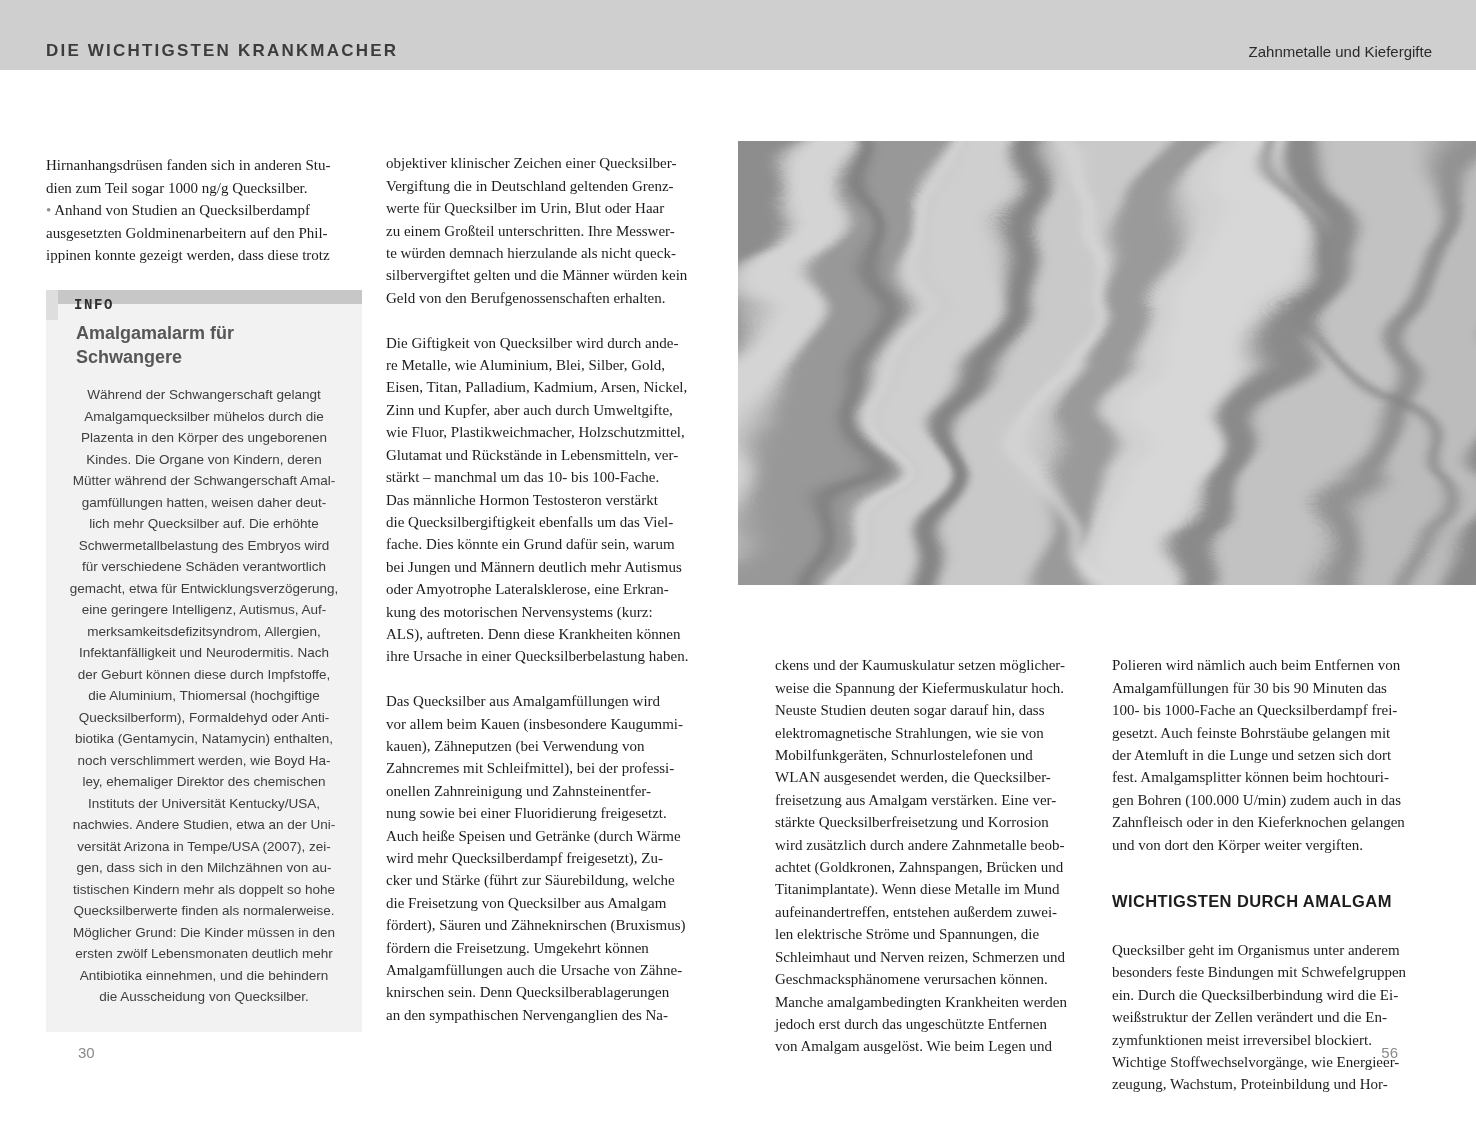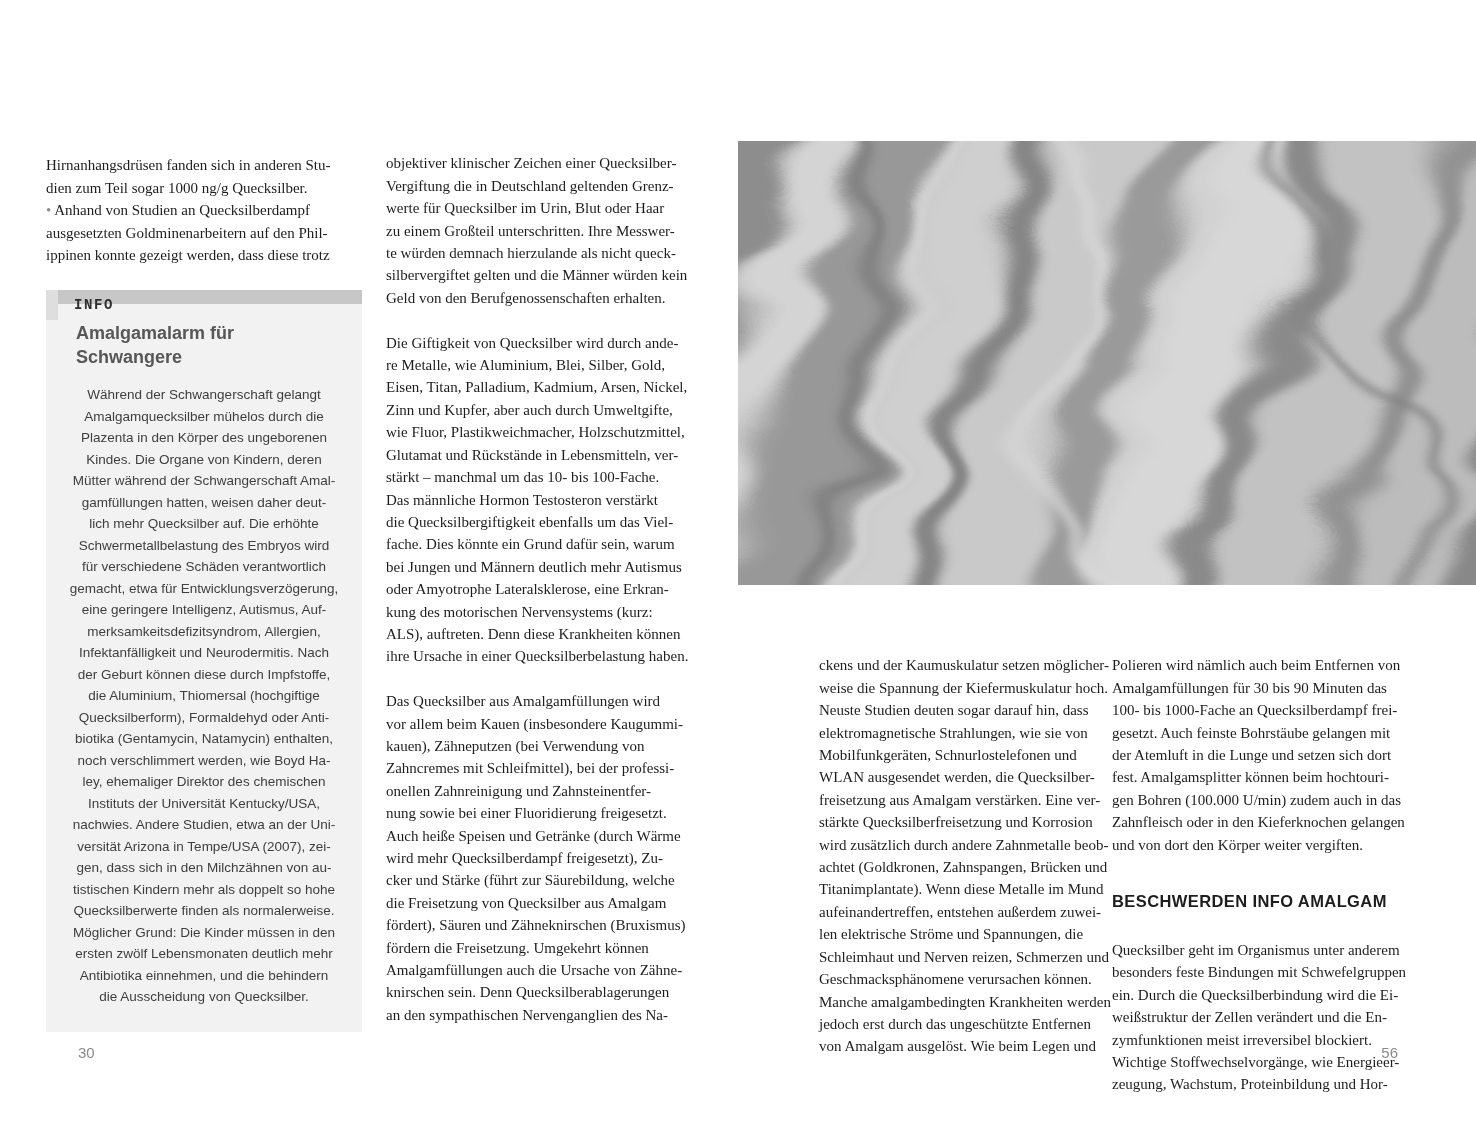--- a/index.html
+++ b/index.html
@@ -10,21 +10,21 @@
   .band{position:absolute;left:0;top:0;width:1476px;height:70px;background:#cfcfcf;}
   .band-left{position:absolute;left:46px;bottom:9px;font-family:"Liberation Sans",sans-serif;
              font-size:17px;font-weight:600;letter-spacing:2.2px;color:#3c3c3c;}
   .band-right{position:absolute;right:44px;bottom:10px;font-family:"Liberation Sans",sans-serif;
               font-size:15px;font-weight:500;color:#2b2b2b;}
 
   
   .col{position:absolute;white-space:pre-line;font-size:15px;line-height:22.4px;}
   .col1{left:46px;top:132px;width:324px;}
   .col2{left:386px;top:130px;width:332px;}
-  .rcol1{left:775px;top:632px;width:326px;margin-left:44px;}
+  .rcol1{left:775px;top:632px;width:326px;}
   .rcol2{left:1112px;top:632px;width:326px;}
   .bullet{color:#8f8f8f;font-size:15px;}
 
   .subhead{font-family:"Liberation Sans",sans-serif;font-weight:700;font-size:16.5px;
            color:#1d1d1d;margin:13px 0 5px 0;white-space:normal;line-height:20px;}
   .caps{letter-spacing:0.4px;}
 
   
   .info-box{position:absolute;left:46px;top:290px;width:316px;font-family:"Liberation Sans",sans-serif;}
   .info-head{position:relative;height:14px;background:#c7c7c7;font-family:Liberation Mono, monospace;}
@@ -41,20 +41,24 @@
 
   .pagenum{position:absolute;font-family:"Liberation Sans",sans-serif;font-size:15px;color:#8a8a8a;}
   .pn-left{left:78px;top:1044px;}
   .pn-right{right:78px;top:1044px;}
 </style>
 </head>
 <body>
 
 <div id="page">
 
+  <div class="band">
+    <div class="band-left">DIE WICHTIGSTEN KRANKMACHER</div>
+    <div class="band-right">Zahnmetalle und Kiefergifte</div>
+  </div>
 
   <div class="col col1">
     <span>Hirnanhangsdrüsen fanden sich in anderen Stu-
 dien zum Teil sogar 1000 ng/g Quecksilber.</span>
     <span class="bullet">•</span><span> Anhand von Studien an Quecksilberdampf
 ausgesetzten Goldminenarbeitern auf den Phil-
 ippinen konnte gezeigt werden, dass diese trotz</span>
   </div>
 
   <div class="info-box">
@@ -196,21 +200,21 @@
   <div class="col rcol2">
     <div>Polieren wird nämlich auch beim Entfernen von
 Amalgamfüllungen für 30 bis 90 Minuten das
 100- bis 1000-Fache an Quecksilberdampf frei-
 gesetzt. Auch feinste Bohrstäube gelangen mit
 der Atemluft in die Lunge und setzen sich dort
 fest. Amalgamsplitter können beim hochtouri-
 gen Bohren (100.000 U/min) zudem auch in das
 Zahnfleisch oder in den Kieferknochen gelangen
 und von dort den Körper weiter vergiften.</div>
-    <div class="subhead caps">BESCHWERDEN INFO AMALGAM</div>
+    <div class="subhead caps">WICHTIGSTEN DURCH AMALGAM</div>
     <div>Quecksilber geht im Organismus unter anderem
 besonders feste Bindungen mit Schwefelgruppen
 ein. Durch die Quecksilberbindung wird die Ei-
 weißstruktur der Zellen verändert und die En-
 zymfunktionen meist irreversibel blockiert.
 Wichtige Stoffwechselvorgänge, wie Energieer-
 zeugung, Wachstum, Proteinbildung und Hor-</div>
   </div>
 
   <div class="pagenum pn-left">30</div>

